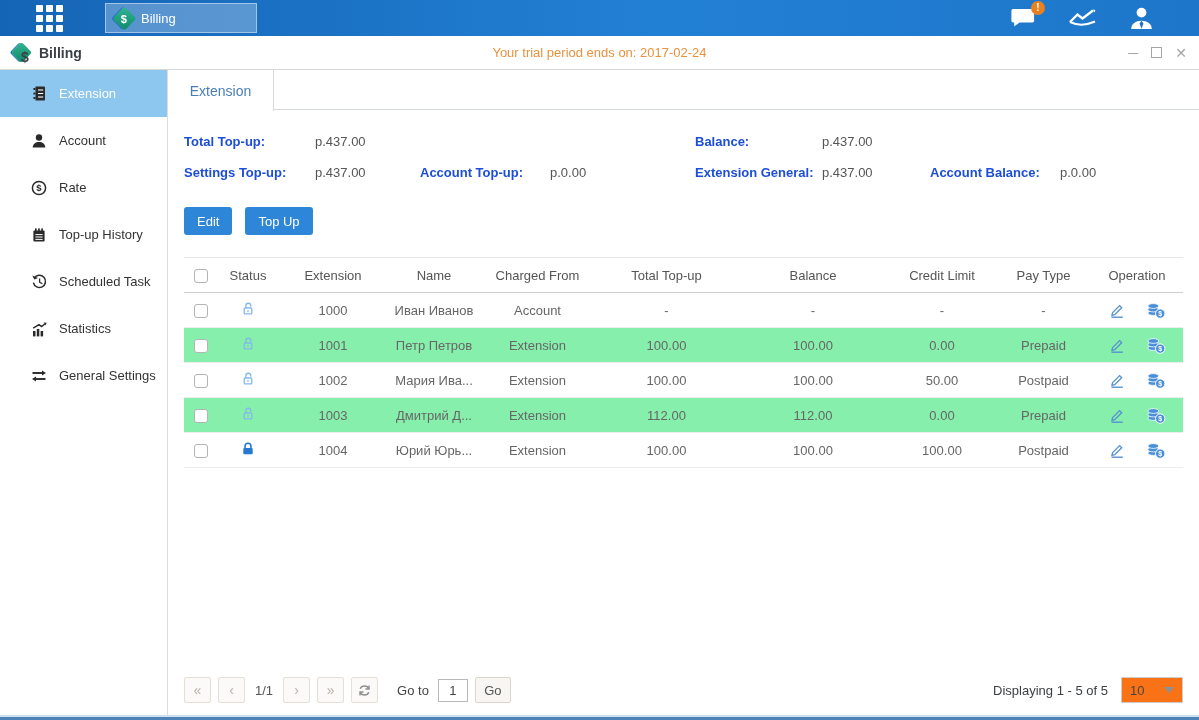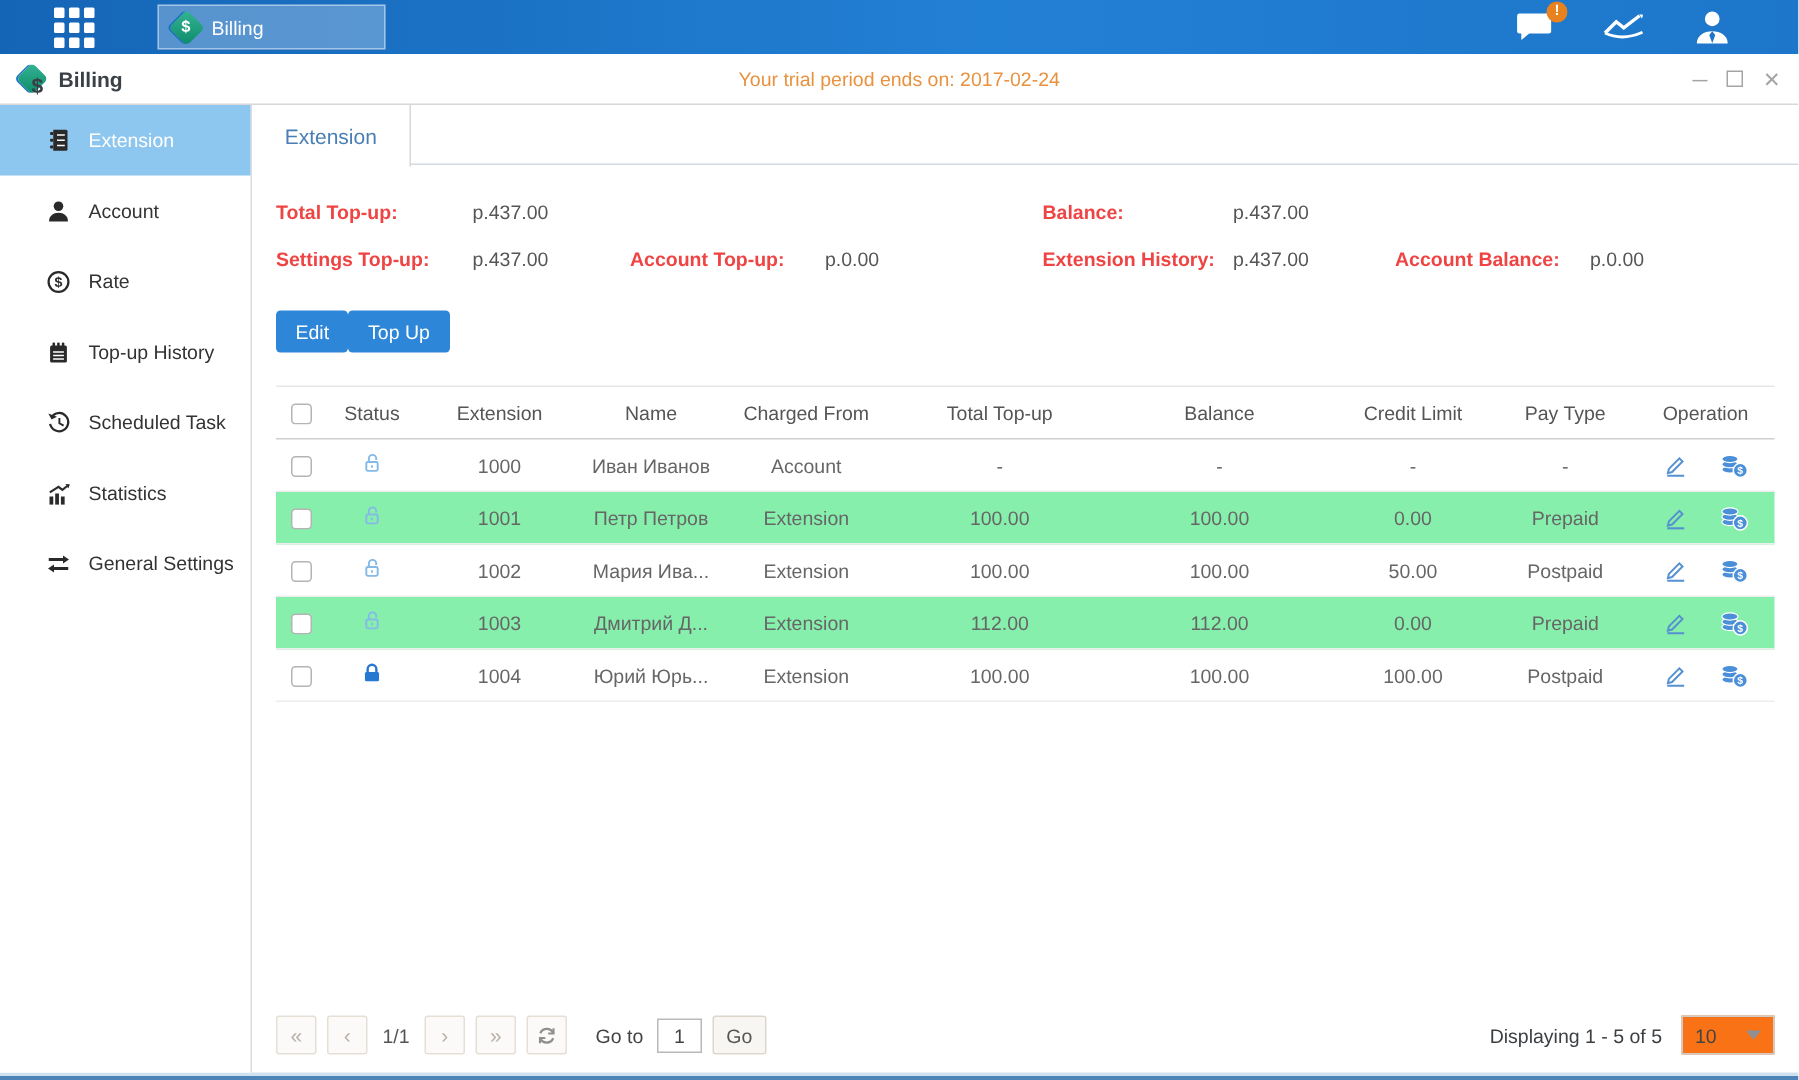--- a/index.html
+++ b/index.html
@@ -41,24 +41,24 @@
 
   .main { flex:1; display:flex; flex-direction:column; min-width:0; }
   .tabstrip { height:40px; border-bottom:1px solid #d4dae0; display:flex; }
   .tab-active { width:106px; height:41px; margin-bottom:-1px; background:#fff; border-right:1px solid #d8d8d8;
     display:flex; align-items:center; justify-content:center; color:#4a7fb5; font-size:14px; cursor:pointer; z-index:1; }
 
   .content { flex:1; display:flex; flex-direction:column; padding:0 16px; min-height:0; }
 
   .summary { margin-top:16px; display:grid; grid-template-columns:131px 105px 130px 145px 127px 108px 130px auto;
     grid-auto-rows:31px; align-items:center; }
-  .summary .lab { font-weight:bold; color:#ef4444; }
+  .summary .lab { font-weight:bold; color:#1d4ed8; }
   .summary .val { color:#555; }
 
-  .btnrow { margin-top:19px; display:flex; gap:0; }
+  .btnrow { margin-top:19px; display:flex; gap:13px; }
   .btn-blue { height:28px; padding:0 13px; background:#2e86d8; color:#fff; border:none; border-radius:3px;
     font-size:13px; font-family:inherit; cursor:pointer; }
 
   
   .tbl { margin-top:22px; }
   .t-row { display:flex; align-items:center; height:35px; border-bottom:1px solid #ededed; color:#666; }
   .t-head { height:36px; border-top:1px solid #e7e7e7; border-bottom:1px solid #cfcfcf; color:#555; font-size:13px; }
   .t-row.alt { background:#86efac; }
   .t-cell { text-align:center; overflow:hidden; white-space:nowrap; }
   .col-cb{width:34px;} .col-status{width:60px;} .col-extension{width:110px;} .col-name{width:92px;}
@@ -240,21 +240,21 @@
         <span></span>
           <span></span>
         <span class="lab">Balance:</span>
         <span class="val">p.437.00</span>
         <span></span>
           <span></span>
         <span class="lab">Settings Top-up:</span>
         <span class="val">p.437.00</span>
         <span class="lab">Account Top-up:</span>
         <span class="val">p.0.00</span>
-        <span class="lab">Extension History:</span>
+        <span class="lab">Extension General:</span>
         <span class="val">p.437.00</span>
         <span class="lab">Account Balance:</span>
         <span class="val">p.0.00</span>
       </div>
 
       <div class="btnrow">
         <button class="btn-blue">Edit</button>
         <button class="btn-blue">Top Up</button>
       </div>
 

